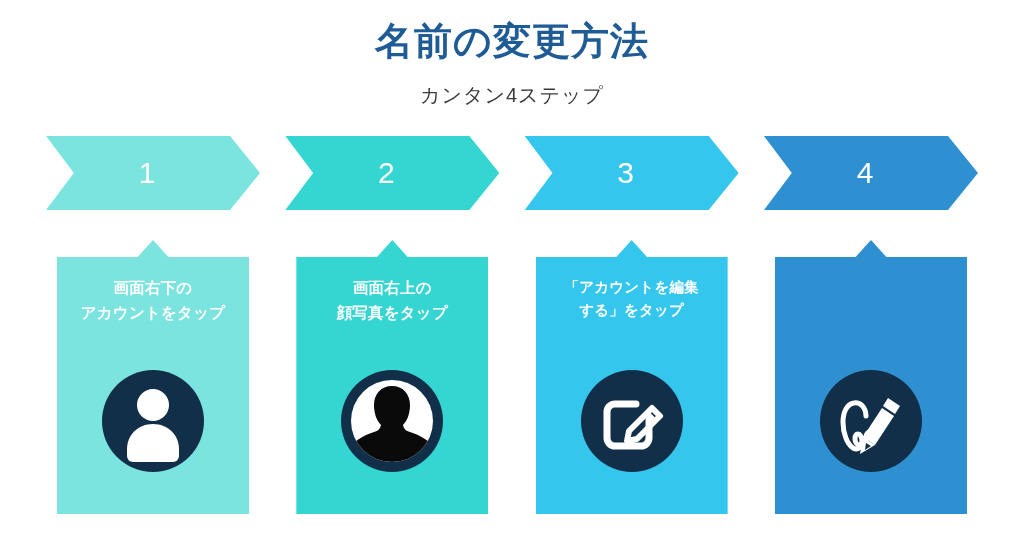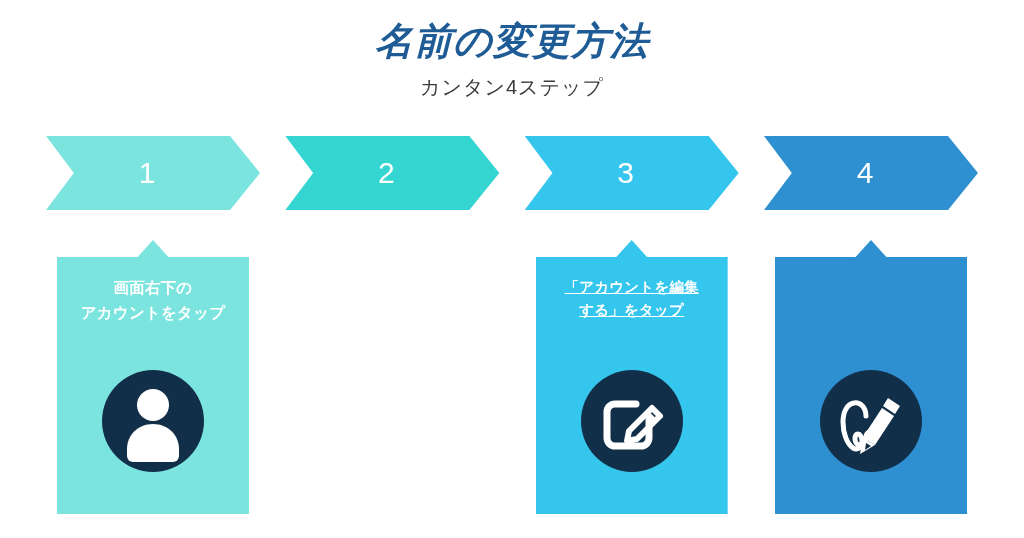--- a/index.html
+++ b/index.html
@@ -29,24 +29,23 @@
     text-align: center;
   }
   .main-title {
     margin: 0;
     padding-top: 20px;
     font-size: 38px;
     font-weight: bold;
     letter-spacing: 1px;
     color: #1f5c96;
     line-height: 1.15;
-    font-style: italic;
   }
   .sub-title {
-    margin: 0;
+    margin: 8px;
     padding-top: 10px;
     font-size: 20px;
     font-weight: normal;
     color: #3b3b3b;
     letter-spacing: 1px;
   }
 
   
   .steps {
     position: absolute;
@@ -110,21 +109,20 @@
     font-size: 15.5px;
     font-weight: bold;
     line-height: 1.6;
     letter-spacing: 0.2px;
     padding: 0 10px;
     box-sizing: border-box;
     white-space: pre-line;
   }
   .card--small .card-text {
     font-size: 14.5px;
-    text-decoration: underline;
   }
   .icon-wrap {
     position: absolute;
     bottom: 42px;
     left: 50%;
     transform: translateX(-50%);
     width: 102px;
     height: 102px;
   }
   .icon-wrap svg {
@@ -159,20 +157,36 @@
             <path d="M51 54 c-15 0 -26 11 -26 25 v7 a6 6 0 0 0 6 6 h40 a6 6 0 0 0 6 -6 v-7 c0 -14 -11 -25 -26 -25 z" fill="#ffffff"></path>
           </svg>
         </div>
       </div>
     </div>
 
     <div class="step">
       <div class="chevron" style="background:#35d6d2;">
         <span class="chevron-num">2</span>
       </div>
+      <div class="card" style="background:#35d6d2;">
+        <div class="card-text">画面右上の
+顔写真をタップ</div>
+        <div class="icon-wrap">
+          <svg viewBox="0 0 102 102" xmlns="http://www.w3.org/2000/svg">
+            <circle cx="51" cy="51" r="51" fill="#122f49"></circle>
+            <circle cx="51" cy="51" r="41" fill="#ffffff"></circle>
+            <clipPath id="p2clip">
+                <circle cx="51" cy="51" r="41"></circle>
+              </clipPath>
+            <g clip-path="url(#p2clip)" fill="#0a0a0a">
+              <path d="M51 16 c-11 0 -18 8 -18 19 c0 9 3 16 7 20 c-1 4 -3 6 -7 7 c-12 4 -22 10 -27 20 c-4 8 -6 16 -6 24 h102 c0 -8 -2 -16 -6 -24 c-5 -10 -15 -16 -27 -20 c-4 -1 -6 -3 -7 -7 c4 -4 7 -11 7 -20 c0 -11 -7 -19 -18 -19 z"></path>
+            </g>
+          </svg>
+        </div>
+      </div>
     </div>
 
     <div class="step">
       <div class="chevron" style="background:#35c6ee;">
         <span class="chevron-num">3</span>
       </div>
       <div class="card card--small" style="background:#35c6ee;">
         <div class="card-text">「アカウントを編集
 する」をタップ</div>
         <div class="icon-wrap">

